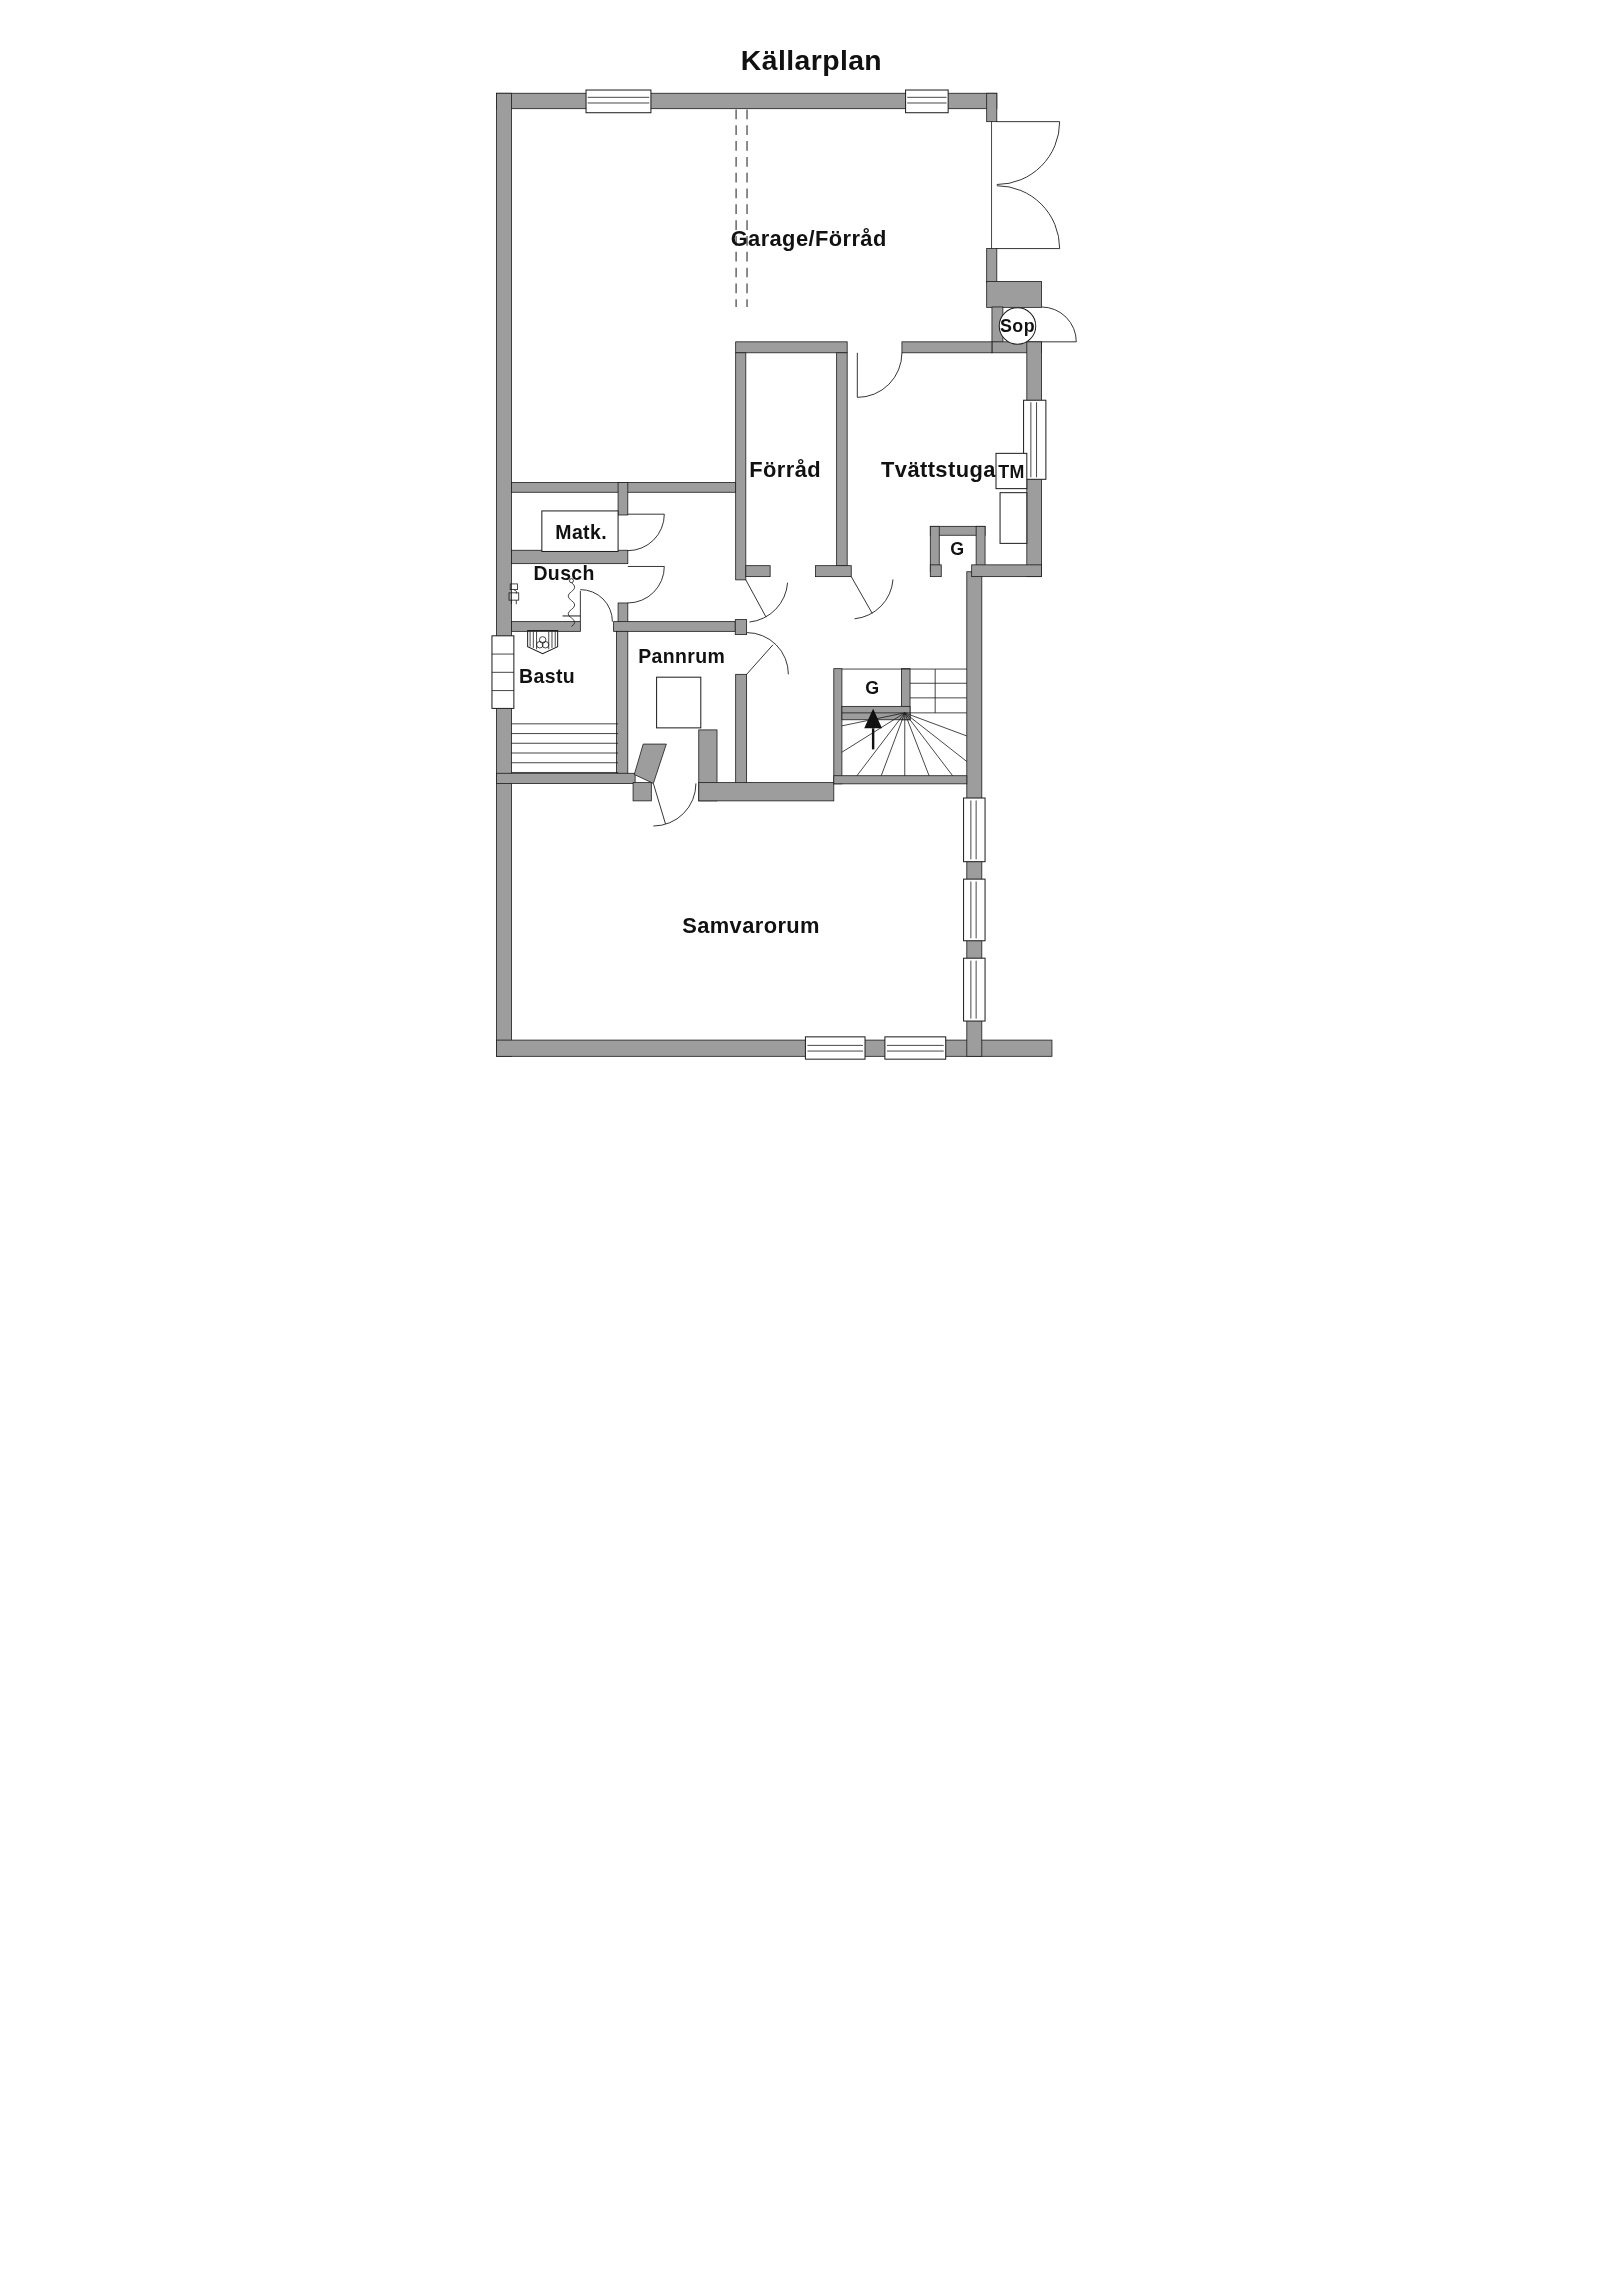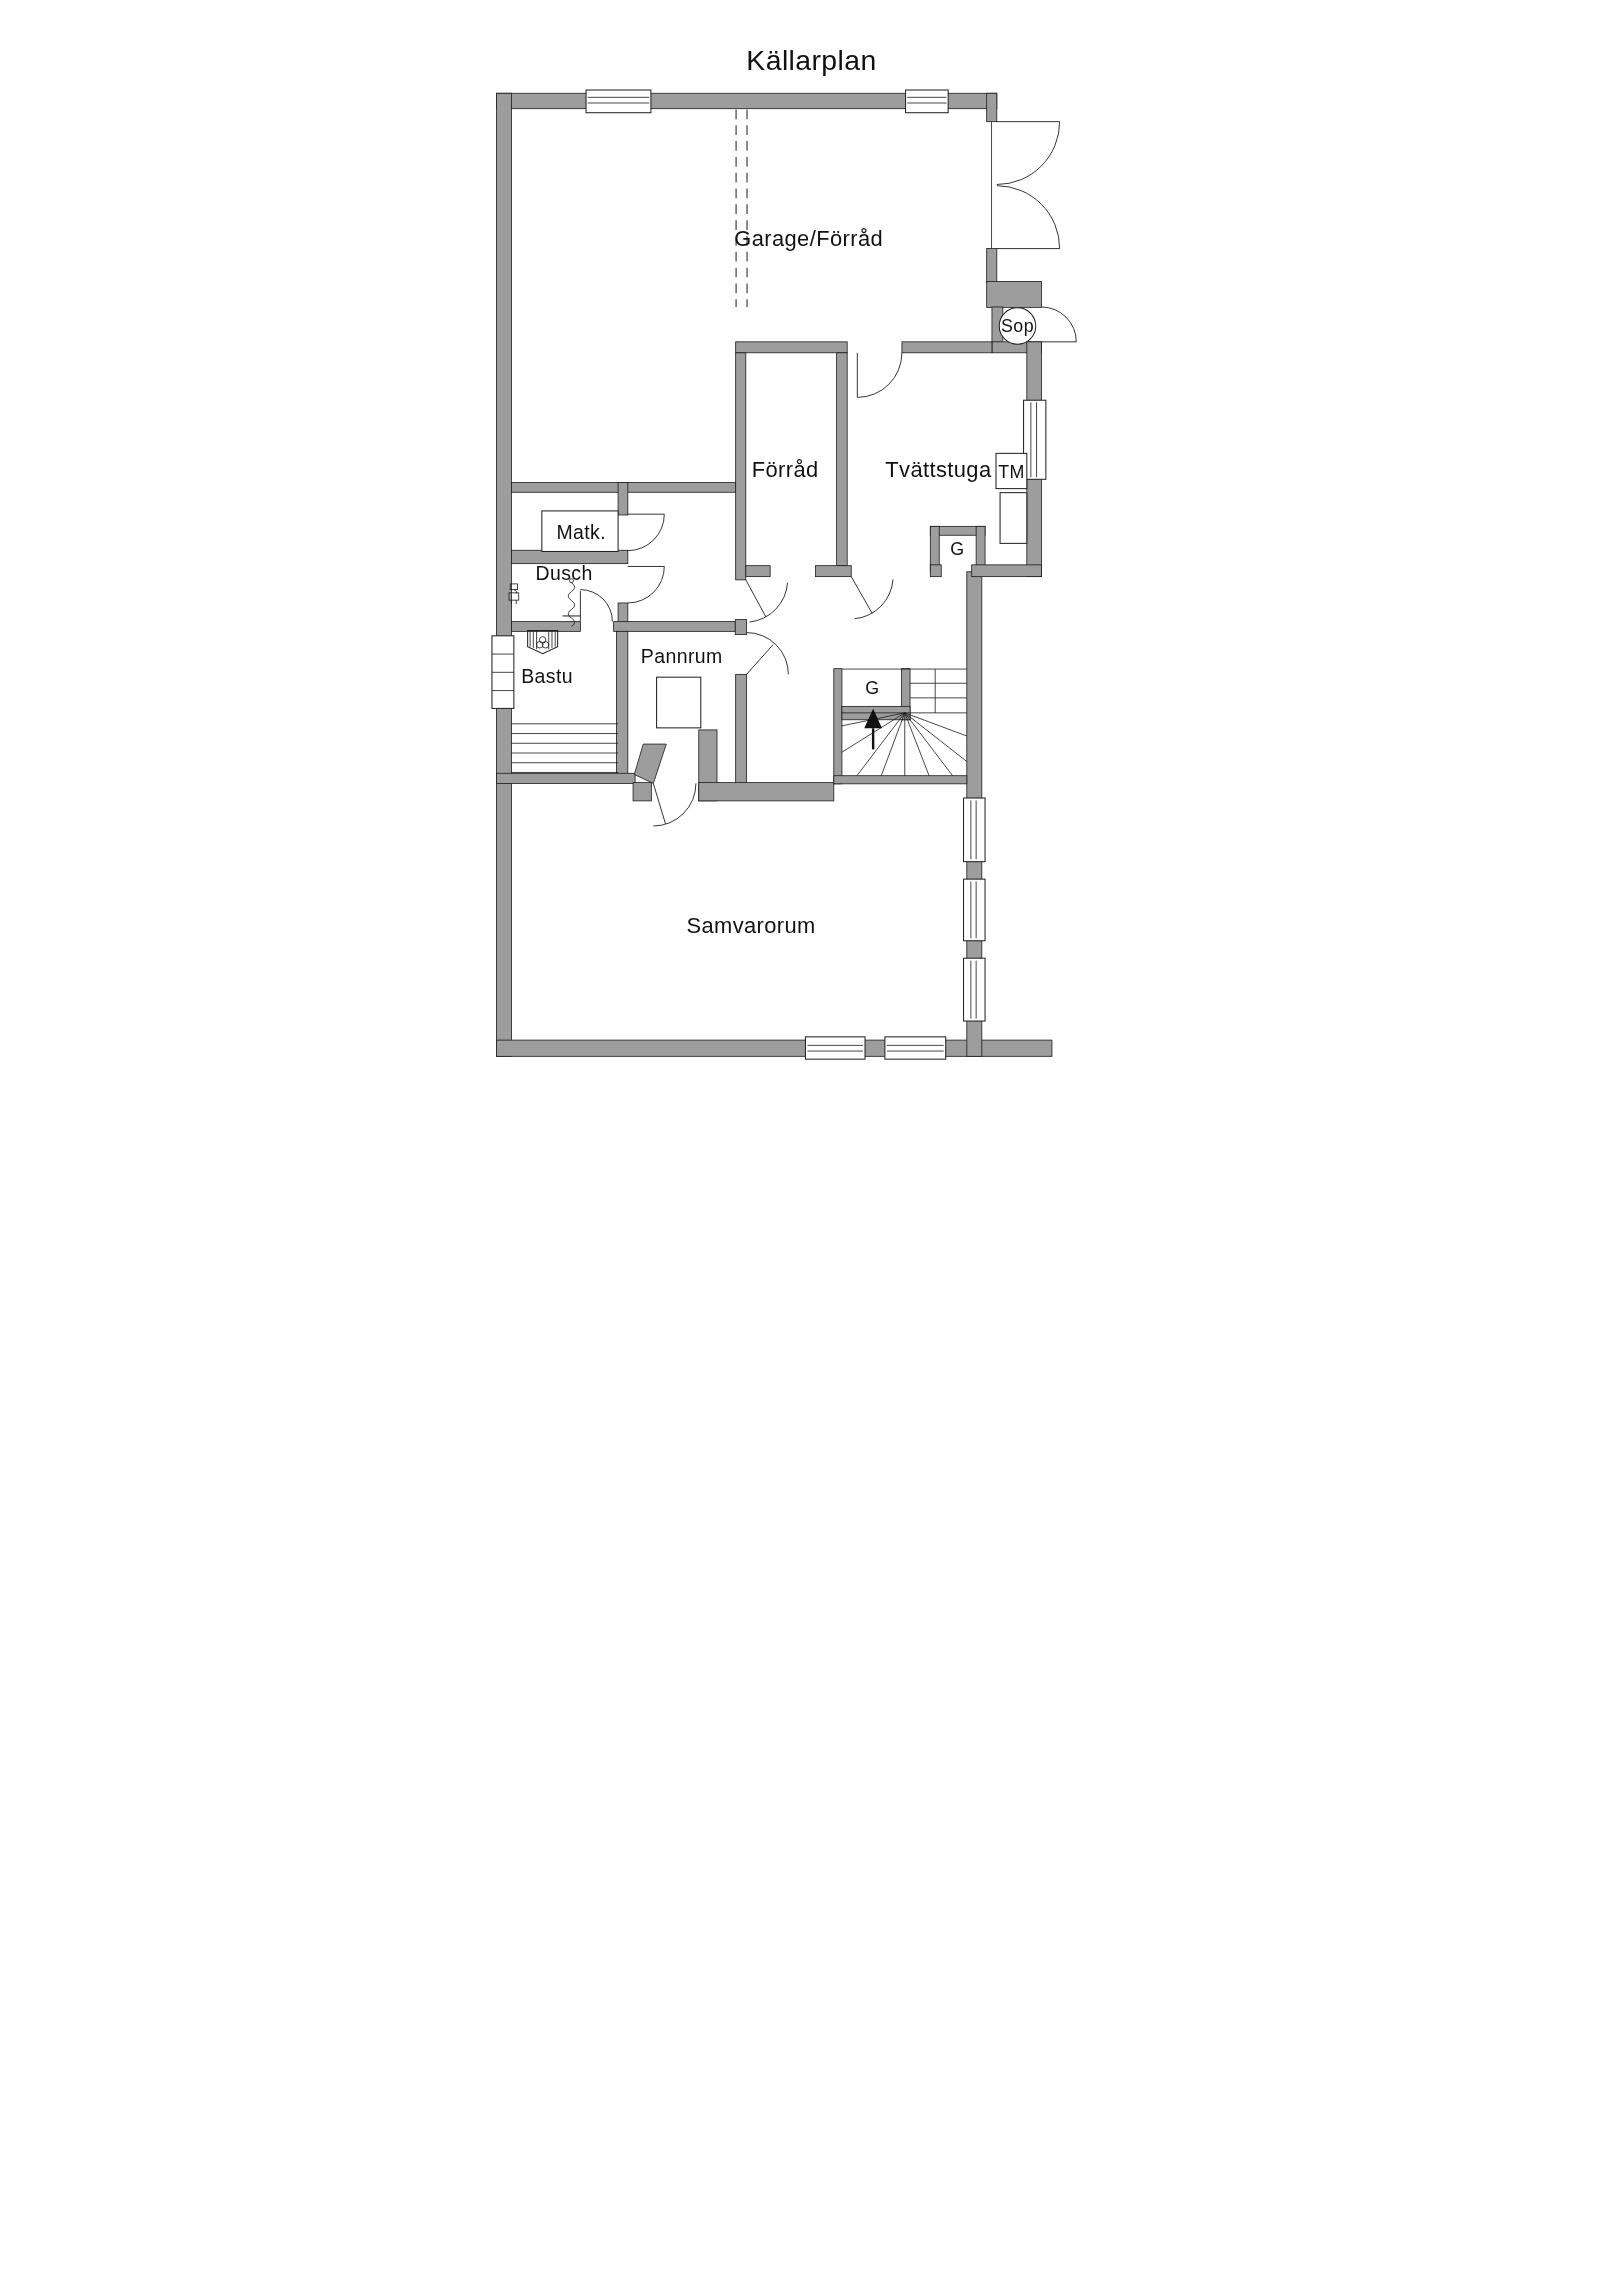--- a/index.html
+++ b/index.html
@@ -1,19 +1,19 @@
 <!DOCTYPE html>
 <html style="--wall: #9d9d9d; --outline: #1d1d1d; --bg: #ffffff; --ink: #111111;font-size:13px"><head>
 <meta charset="utf-8">
 <style>
   :root{
     --wall:#9d9d9d; --outline:#1d1d1d; --bg:#ffffff; --ink:#111111;
   }
   html,body{margin:0;padding:0;background:var(--bg);}
-  .page{width:100%;max-width:811px;margin:0 auto;}
+  .page{width:100%;max-width:811px;margin:0 auto;font-weight:bold;}
   svg{display:block;width:100%;height:auto;background:var(--bg);}
   .wall{fill:var(--wall);stroke:var(--outline);stroke-width:2;}
   .win{fill:#ffffff;stroke:var(--outline);stroke-width:2.5;}
   .thin{fill:none;stroke:var(--outline);stroke-width:2.5;}
   .thinner{fill:none;stroke:var(--outline);stroke-width:2;}
   .door{fill:none;stroke:var(--outline);stroke-width:2.2;}
   .dash{fill:none;stroke:var(--outline);stroke-width:2.5;stroke-dasharray:24 15;}
   .box{fill:#ffffff;stroke:var(--outline);stroke-width:2.5;}
   .lbl{font-family:"Liberation Sans","DejaVu Sans",sans-serif;fill:var(--ink);
        text-anchor:middle;letter-spacing:1px;}

